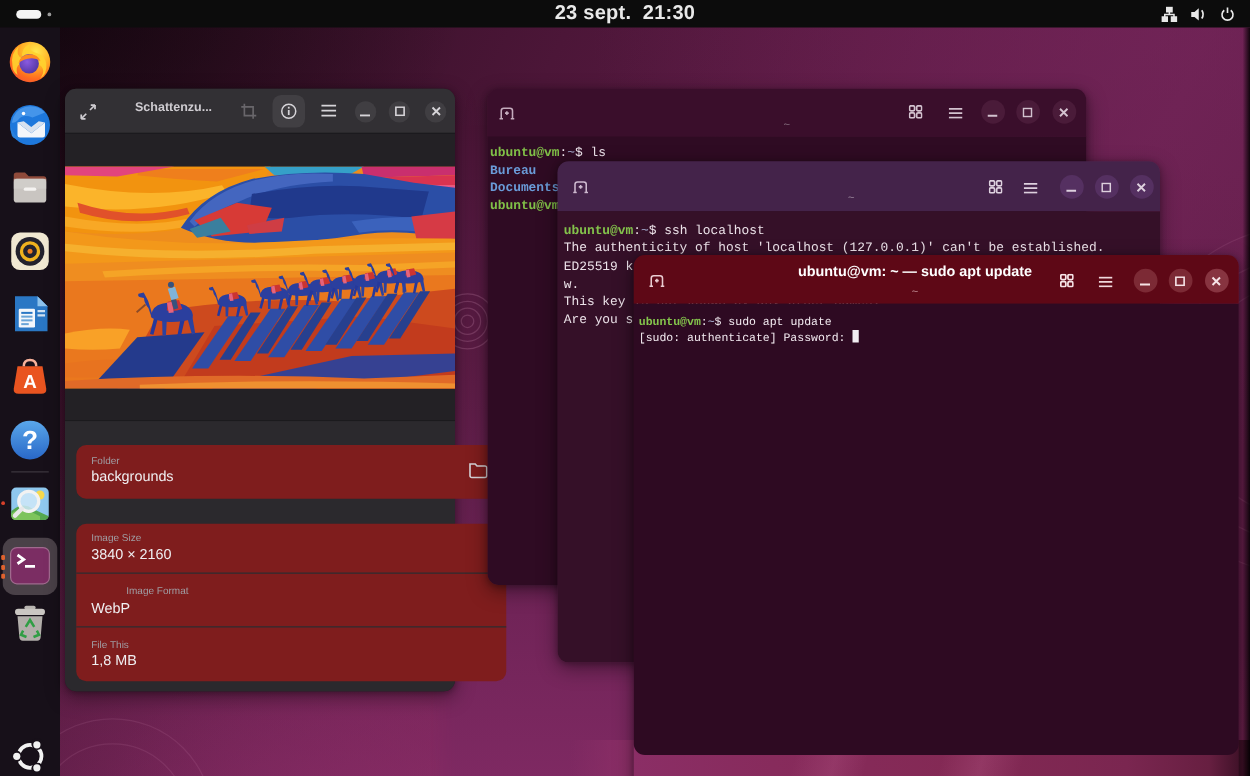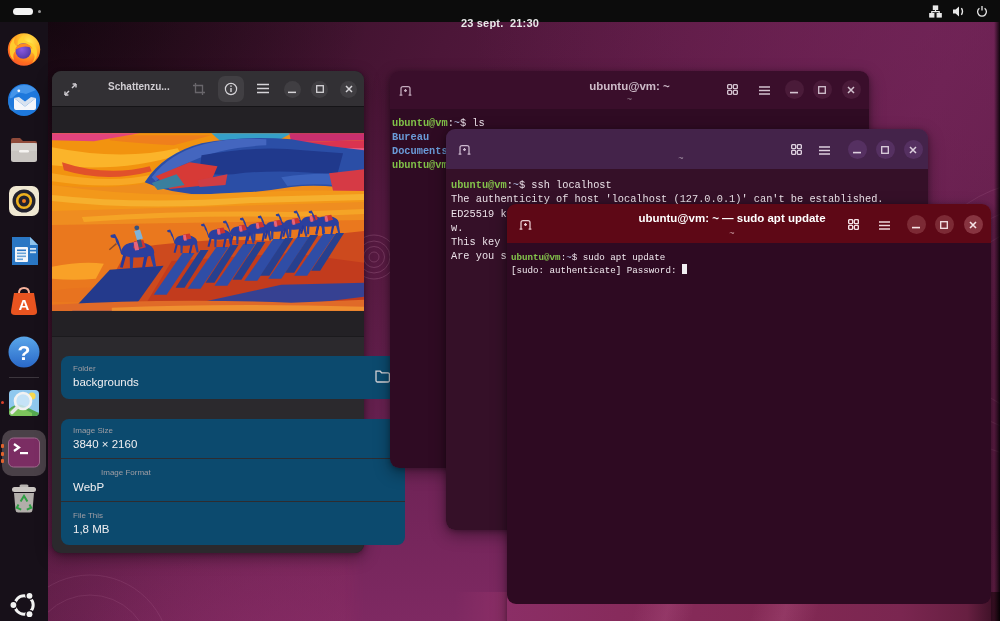--- a/index.html
+++ b/index.html
@@ -17,41 +17,41 @@
       radial-gradient(ellipse 700px 320px at 78% 118%, rgba(150,46,98,.65), rgba(150,46,98,0) 74%),
       radial-gradient(ellipse 650px 520px at 38% 72%, rgba(122,36,90,.5), rgba(122,36,90,0) 72%),
       linear-gradient(115deg, #1d0a16 0%, #351026 16%, #4c1638 36%, #5d1b45 55%, #6a2150 76%, #5d1c44 100%);
   }
   #walledge { left:994px; top:22px; width:6px; height:599px;
     background:linear-gradient(to right, rgba(0,0,0,0), rgba(0,0,0,.85)); }
 
   
   #topbar { left:0; top:0; width:1000px; height:22px; background:#0c0c0c; color:#eee; }
   #clock { left:0; top:0; width:1000px; height:22px; line-height:22px; text-align:center;
-    font-size:11px; font-weight:700; color:#e9e9e9; letter-spacing:.2px;margin-top:12px; }
+    font-size:16px; font-weight:700; color:#e9e9e9; letter-spacing:.2px; }
   #ws1 { left:13px; top:7.5px; width:20px; height:7px; border-radius:4px; background:#f4f4f4; }
   #ws2 { left:38px; top:9.5px; width:3px; height:3px; border-radius:2px; background:#9a9a9a; }
   #tray { right:12px; top:0; height:22px; display:flex; align-items:center; gap:10px; }
 
   
   #dock { left:0; top:22px; width:48px; height:599px; background:#171019; }
   .dicon { position:absolute; left:6px; width:36px; height:36px; }
   #docksep { left:9px; top:377px; width:30px; height:1px; background:rgba(255,255,255,.16); }
 
   
   .win { position:absolute; border-radius:9px; box-shadow:0 5px 16px rgba(0,0,0,.38), 0 1px 5px rgba(0,0,0,.28); }
   .tbtn { position:absolute; border-radius:50%; }
 
   
   #viewer { left:52px; top:71px; width:312px; height:482px; background:#232125; }
   #vbar { position:absolute; left:0; top:0; width:100%; height:36px; background:#323034;
      border-radius:9px 9px 0 0; border-bottom:1px solid #151417; }
   #vtitle { position:absolute; left:56px; top:10px; font-size:10px; font-weight:700; color:#cfccd1; }
   #vpanel { position:absolute; left:0; top:265px; width:100%; height:217px; background:#2b292d; border-radius:0 0 9px 9px; border-top:1px solid #1b1a1d; }
-  .vcard { position:absolute; left:9px; width:344px; background:#0c4a6e; border-radius:8px; }
+  .vcard { position:absolute; left:9px; width:344px; background:#7f1d1d; border-radius:8px; }
   .vlabel { position:absolute; left:12px; font-size:8px; color:#a09ea4; }
   .vvalue { position:absolute; left:12px; font-size:11.5px; color:#f0eff1; }
   .vsep { position:absolute; left:0; width:100%; height:1px; background:#2e2c30; }
 
   
   .term { position:absolute; }
   .tbar { position:absolute; left:0; top:0; width:100%; border-radius:9px 9px 0 0; }
   .tbody { position:absolute; left:0; width:100%; border-radius:0 0 9px 9px;
      font-family:"Liberation Mono", monospace; white-space:pre; }
   .ttitle { position:absolute; width:100%; text-align:center; font-weight:700; }
@@ -397,21 +397,20 @@
       <rect x="0.7" y="0.7" width="6.6" height="6.6" fill="none" stroke="#d6d4d8" stroke-width="1.3"></rect>
     </svg>
   <div class="tbtn" style="left:288px;top:9.5px;width:17px;height:17px;background:#403e42;"></div>
   <svg style="position:absolute;left:292.5px;top:14px;" width="8" height="8" viewBox="0 0 8 8">
       <path d="M1 1 L7 7 M7 1 L1 7" stroke="#d6d4d8" stroke-width="1.5"></path>
     </svg>
 </div>
 
 <div class="win term" id="term1">
   <div class="tbar" id="t1bar"></div>
-  <div class="ttitle" style="top:9px;font-size:11.5px;color:#cdbbc8;">ubuntu@vm: ~</div>
   <div class="tsub" style="top:23px;font-size:9px;color:#8f7a89;">~</div>
   <svg style="position:absolute;left:9px;top:14px;" width="13" height="11" viewBox="0 0 13 11">
       <g stroke="#c4abbd" stroke-width="1.25" fill="none">
         <path d="M2 10 V3.6 Q2 1.6 4 1.6 H9 Q11 1.6 11 3.6 V10"></path>
         <path d="M0.6 10 H3.4 M9.6 10 H12.4"></path>
         <path d="M6.5 4 v3 M5 5.5 h3"></path>
       </g>
     </svg>
   <svg style="position:absolute;left:336.5px;top:13px;" width="11" height="11" viewBox="0 0 11 11">
       <g stroke="#d3c2cf" fill="none" stroke-width="1.35">

